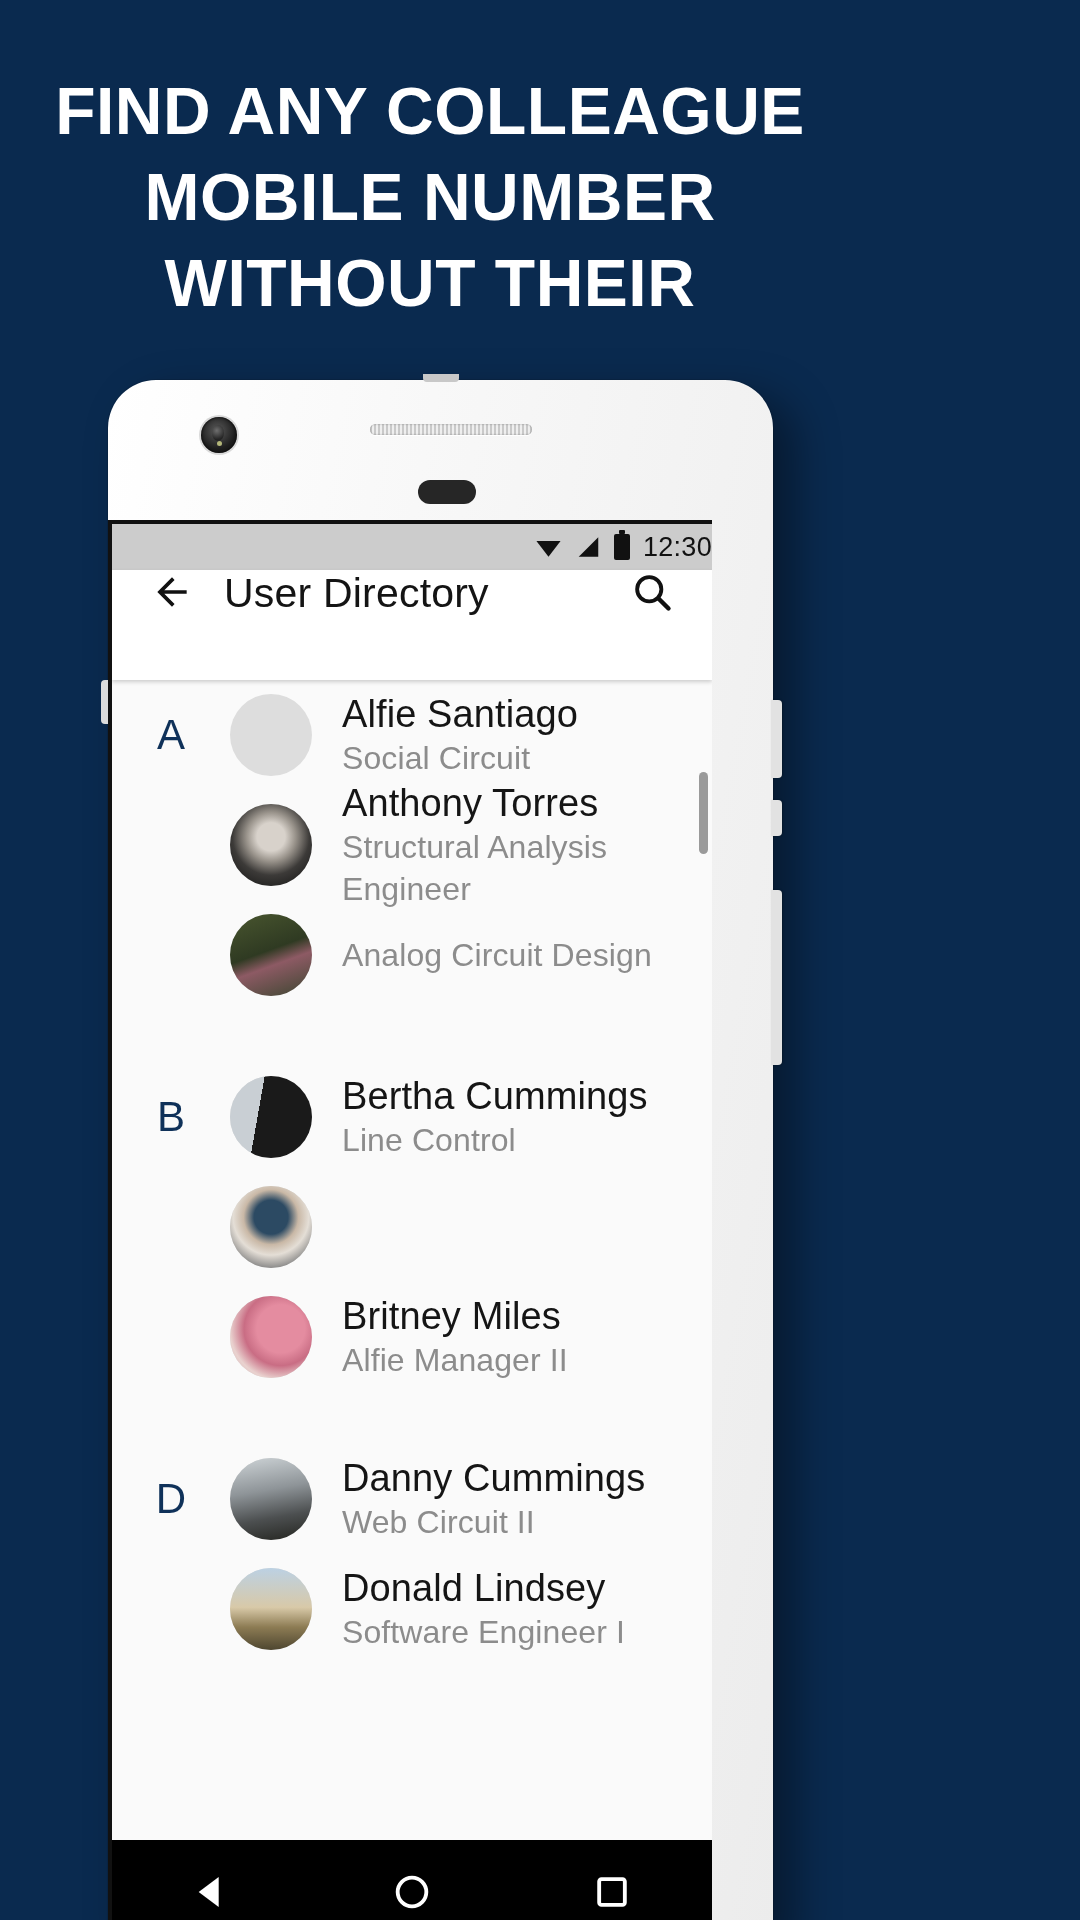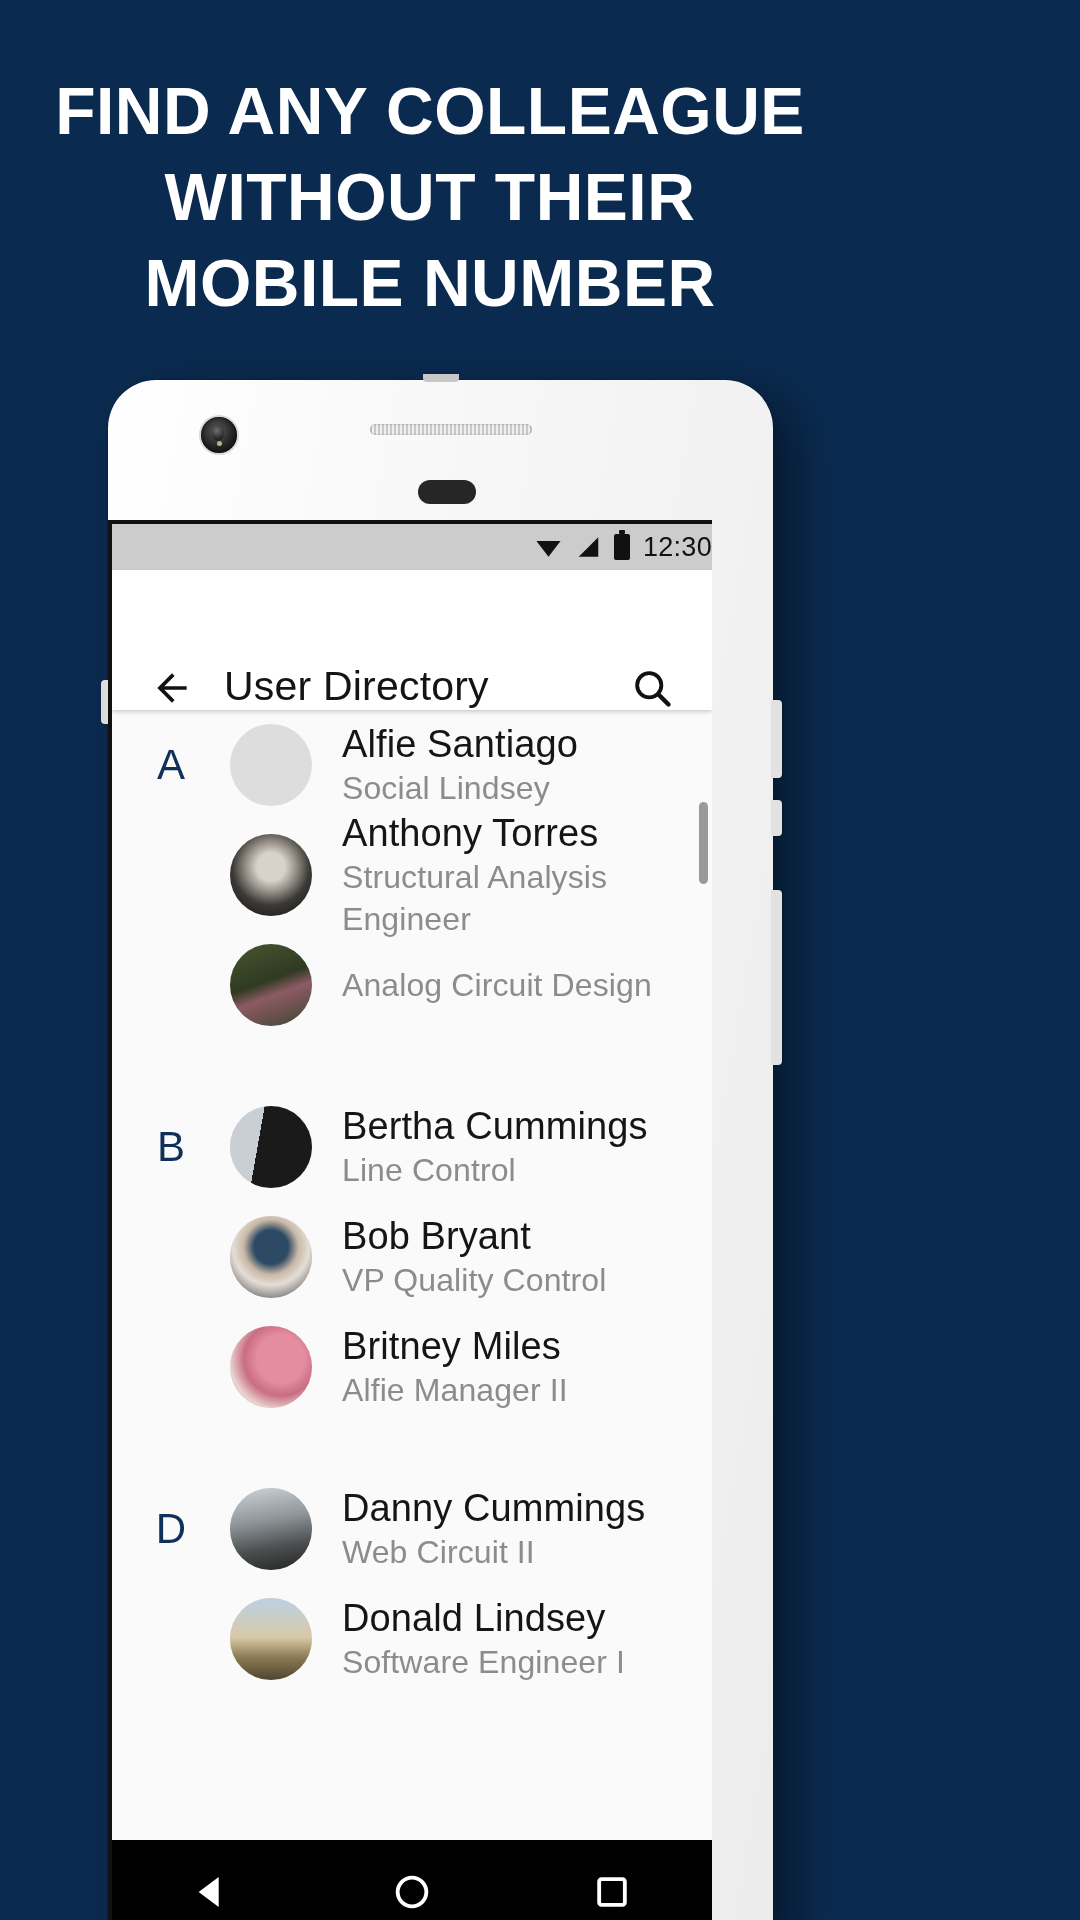--- a/index.html
+++ b/index.html
@@ -86,21 +86,21 @@
     justify-content:flex-end;box-sizing:border-box;
   }
   .sb-icons{display:flex;align-items:center;gap:13px;}
   .sb-time{font-size:27px;color:#111;letter-spacing:0.3px;}
   .ico-wifi{width:29px;height:22px;}
   .ico-signal{width:25px;height:22px;}
   .ico-batt{width:16px;height:26px;background:#111;border-radius:2px;position:relative;}
   .ico-batt:before{content:"";position:absolute;left:5px;top:-4px;width:6px;height:4px;background:#111;border-radius:1px;}
 
   .appbar{
-    height:140px;background:#ffffff;display:flex;align-items:flex-end;
+    height:110px;background:#ffffff;display:flex;align-items:flex-start;
     box-shadow:0 2px 4px rgba(0,0,0,0.18);position:relative;z-index:3;
   }
   .back-arrow{width:44px;height:44px;margin-left:38px;flex:0 0 auto;}
   .appbar-title{
     font-size:41px;color:#141414;margin-left:30px;letter-spacing:0.2px;flex:1 1 auto;
   }
   .search-icon{width:44px;height:44px;margin-right:38px;flex:0 0 auto;}
 
   .listwrap{position:relative;height:calc(1420px - 46px - 110px);background:#fafafa;overflow:hidden;}
   .scroll-track{position:absolute;right:4px;top:0;width:9px;height:100%;}
@@ -140,22 +140,22 @@
   .a-bob{background:radial-gradient(circle at 50% 38%, #2c4a63 0 26%, #c9b8a6 42%, #e4ded6 58%, #2a2f36 100%);}
   .a-pink{background:radial-gradient(circle at 62% 40%, #e48ca0 0 34%, #c96d84 52%, #e9d2cf 72%, #cfa8ae 100%);}
   .a-danny{background:linear-gradient(170deg,#cfd5d8 0%,#8e9498 40%,#4c4f50 70%,#23241f 100%);}
   .a-dunes{background:linear-gradient(180deg,#bcd1e3 0%,#d8c9a8 48%,#8d7c54 72%,#4e4630 100%);}
 </style>
 </head>
 <body>
 
 <div class="headline">
   <span class="ln">FIND ANY COLLEAGUE</span>
+  <span class="ln">MOBILE NUMBER</span>
   <span class="ln">WITHOUT THEIR</span>
-  <span class="ln">MOBILE NUMBER</span>
 </div>
 
 <div class="phone">
   <div class="phone-body">
     <div class="top-notch"></div>
     <div class="side-btn-left"></div>
     <div class="side-btn b1"></div>
     <div class="side-btn b2"></div>
     <div class="side-btn b3"></div>
 
@@ -195,21 +195,21 @@
         <div id="list-root">
             <div class="section">
               <div class="sec-letter">A</div>
               <div class="sec-rows">
                 <div class="row">
                   <div class="avatar">
                     <div class="img a-forest"></div>
                   </div>
                   <div class="rowtext">
                     <div class="rname">Alfie Santiago</div>
-                    <div class="rrole">Social Lindsey</div>
+                    <div class="rrole">Social Circuit</div>
                   </div>
                 </div>
                 <div class="row">
                   <div class="avatar">
                     <div class="img a-man1"></div>
                   </div>
                   <div class="rowtext">
                     <div class="rname">Anthony Torres</div>
                     <div class="rrole">Structural Analysis Engineer</div>
                   </div>
@@ -234,24 +234,20 @@
                   </div>
                   <div class="rowtext">
                     <div class="rname">Bertha Cummings</div>
                     <div class="rrole">Line Control</div>
                   </div>
                 </div>
                 <div class="row">
                   <div class="avatar">
                     <div class="img a-bob"></div>
                   </div>
-                  <div class="rowtext">
-                    <div class="rname">Bob Bryant</div>
-                    <div class="rrole">VP Quality Control</div>
-                  </div>
                 </div>
                 <div class="row">
                   <div class="avatar">
                     <div class="img a-pink"></div>
                   </div>
                   <div class="rowtext">
                     <div class="rname">Britney Miles</div>
                     <div class="rrole">Alfie Manager II</div>
                   </div>
                 </div>

